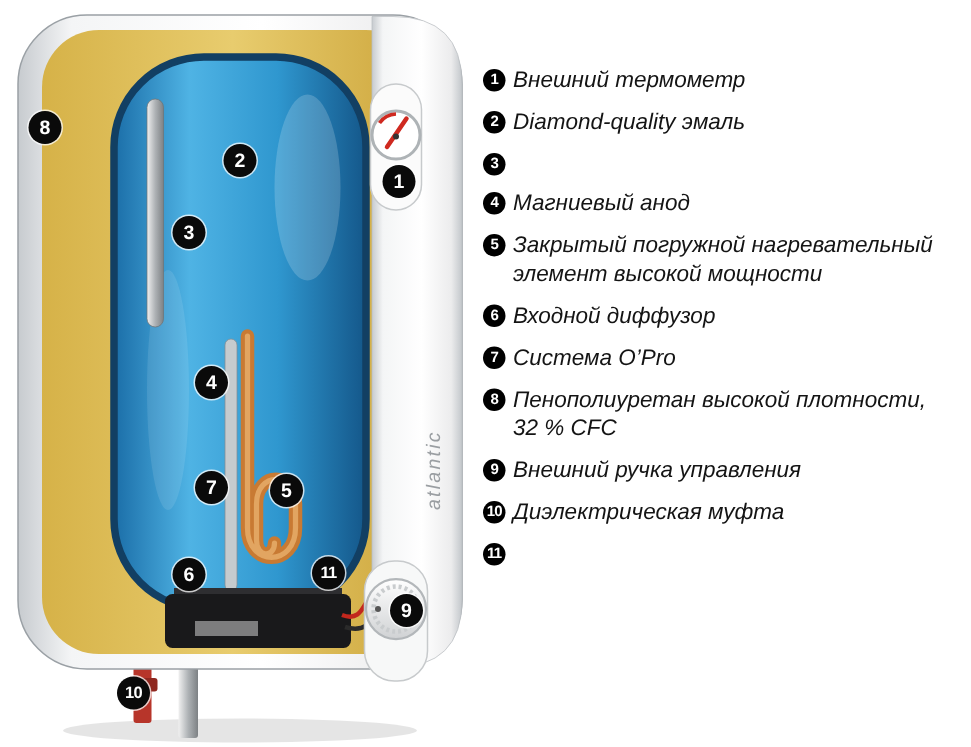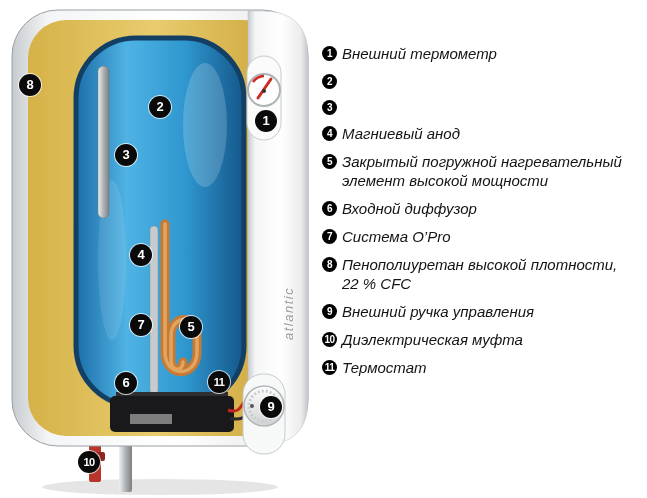--- a/index.html
+++ b/index.html
@@ -137,20 +137,21 @@
   <div class="marker two-digit" style="left:208px; top:371px;">11</div>
 </div>
 
 <div class="legend">
   <div class="legend-item">
     <span class="bullet">1</span>
     <span class="legend-text">Внешний термометр</span>
   </div>
   <div class="legend-item">
     <span class="bullet">2</span>
+    <span class="legend-text">Diamond-quality эмаль</span>
   </div>
   <div class="legend-item">
     <span class="bullet">3</span>
   </div>
   <div class="legend-item">
     <span class="bullet">4</span>
     <span class="legend-text">Магниевый анод</span>
   </div>
   <div class="legend-item">
     <span class="bullet">5</span>
@@ -161,27 +162,26 @@
     <span class="bullet">6</span>
     <span class="legend-text">Входной диффузор</span>
   </div>
   <div class="legend-item">
     <span class="bullet">7</span>
     <span class="legend-text">Система O’Pro</span>
   </div>
   <div class="legend-item">
     <span class="bullet">8</span>
     <span class="legend-text">Пенополиуретан высокой плотности,
-22 % CFC</span>
+32 % CFC</span>
   </div>
   <div class="legend-item">
     <span class="bullet">9</span>
     <span class="legend-text">Внешний ручка управления</span>
   </div>
   <div class="legend-item">
     <span class="bullet">10</span>
     <span class="legend-text">Диэлектрическая муфта</span>
   </div>
   <div class="legend-item">
     <span class="bullet">11</span>
-    <span class="legend-text">Термостат</span>
   </div>
 </div>
 
 </body></html>

